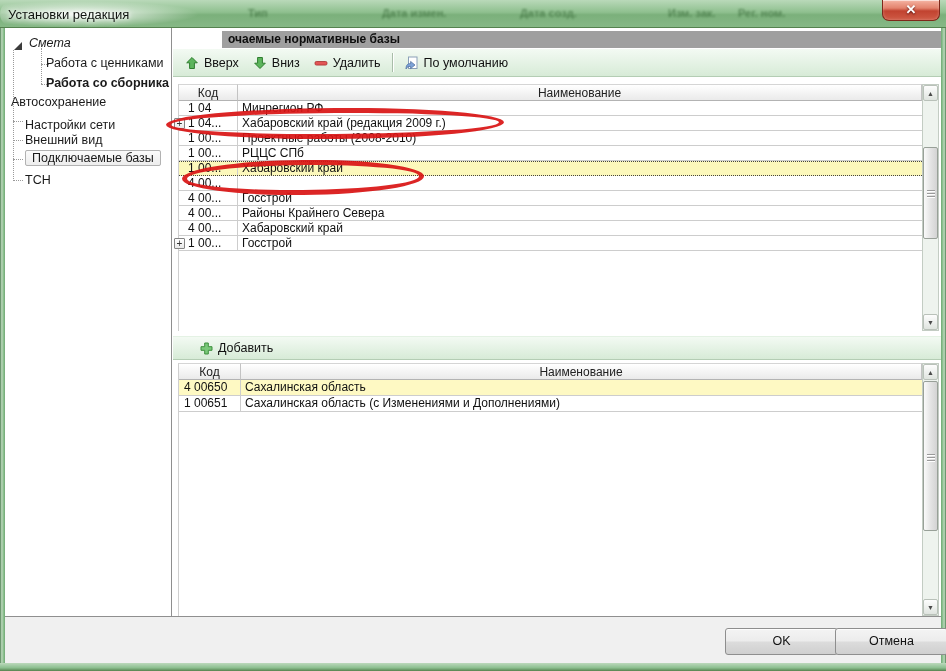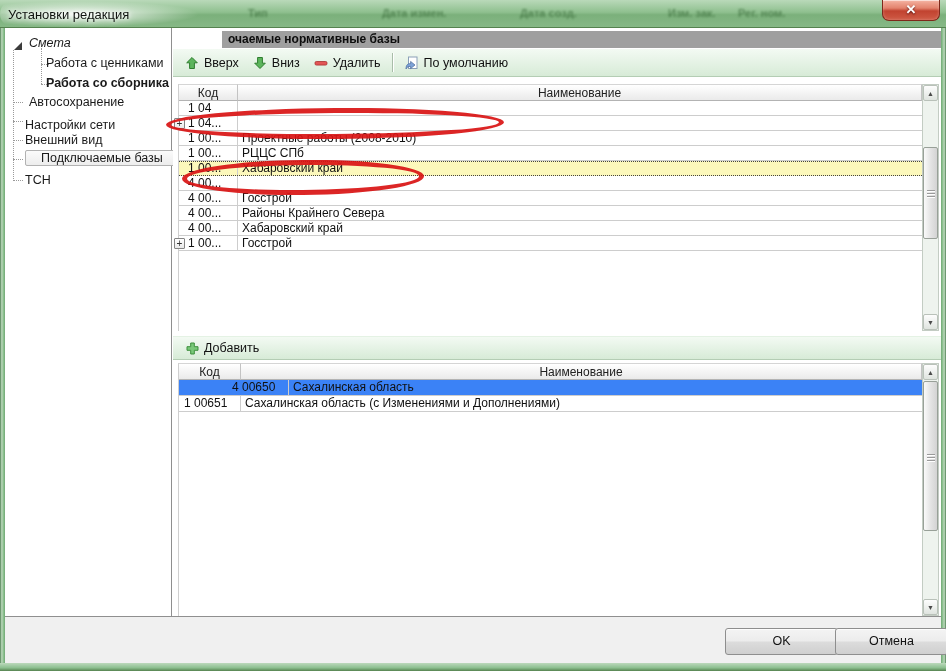--- a/index.html
+++ b/index.html
@@ -45,21 +45,21 @@
     position:absolute;left:0;top:663px;width:946px;height:8px;
     background:linear-gradient(#bcd9bc,#8cbf8f 60%,#55824f);
   }
   
   .tree-panel{
     position:absolute;left:5px;top:28px;width:167px;height:588px;background:#fff;
     border-right:1px solid #8f8f8f;font-size:12.5px;color:#1a1a1a;
   }
   .tree-item{position:absolute;white-space:nowrap;cursor:default;}
   .tree-item.selected .lbl{
-    border:1px solid #b2b2b2;border-radius:2px;padding:0 15px;
+    border:1px solid #b2b2b2;border-radius:2px;padding:0 6px;
     background:linear-gradient(#fbfbfb,#ededed);
   }
   .tree-tri{position:absolute;}
   .tline{position:absolute;}
   .tline.v{border-left:1px dotted #9a9a9a;width:0;}
   .tline.h{border-top:1px dotted #9a9a9a;height:0;}
   
   .main-bg{position:absolute;left:173px;top:28px;width:768px;height:588px;background:#fff;}
   .section-band{
     position:absolute;left:222px;top:31px;width:719px;height:17px;background:#9f9f9f;
@@ -68,42 +68,42 @@
   .toolbar{
     position:absolute;left:173px;top:49px;width:768px;height:28px;
     background:linear-gradient(#f3faf3,#d7ebd7);border-bottom:1px solid #b4cdb4;
     display:flex;align-items:center;padding-left:5px;font-size:12.5px;color:#111;
   }
   .tb-btn{display:inline-flex;align-items:center;gap:5px;padding:3px 7px;border-radius:2px;cursor:pointer;}
   .tb-sep{width:1px;height:19px;background:#a9bda9;margin:0 4px;box-shadow:1px 0 0 #fff;}
   .addbar{
     position:absolute;left:173px;top:336px;width:768px;height:24px;
     background:linear-gradient(#f3faf3,#d7ebd7);border-bottom:1px solid #b4cdb4;border-top:1px solid #e4f2e4;
-    display:flex;align-items:center;padding-left:6px;font-size:12.5px;color:#111;
+    display:flex;align-items:center;padding-left:20px;font-size:12.5px;color:#111;
   }
   
   .tbl{position:absolute;background:#fff;font-size:12px;color:#111;}
   .tbl1{left:178px;top:84px;width:744px;height:247px;border-left:1px solid #cfcfcf;}
   .tbl2{left:178px;top:363px;width:744px;height:253px;border-left:1px solid #cfcfcf;}
   .thead{display:flex;height:17px;}
   .th{
     background:linear-gradient(#ffffff,#eaeaea);border-right:1px solid #c3c3c3;
     border-bottom:1px solid #b3b3b3;border-top:1px solid #d5d5d5;
     font-size:12px;text-align:center;line-height:16px;color:#222;
   }
   .th.code{width:59px;}
   .tbl2 .th.code{width:62px;}
   .th.name{flex:1;}
   .row{display:flex;height:15px;border-bottom:1px solid #cdcdcd;line-height:14px;white-space:nowrap;cursor:default;}
   .tbl2 .row{height:16px;line-height:15px;}
   .cell-code{position:relative;width:59px;padding-left:9px;border-right:1px solid #cdcdcd;overflow:visible;}
   .tbl2 .cell-code{width:62px;padding-left:5px;}
   .cell-name{flex:1;padding-left:4px;overflow:hidden;}
   .row.sel-dotted{background:#fcf8bb;border-top:1px dotted #444;border-bottom:1px dotted #444;height:15px;line-height:13px;}
-  .row.sel-plain{background:#3b82f6;padding-left:48px;}
+  .row.sel-plain{background:#fef9c3;}
   .expander{
     position:absolute;left:-5px;top:2px;width:11px;height:11px;background:linear-gradient(#fff,#e9e9e9);
     border:1px solid #848484;border-radius:1px;font-size:10px;line-height:9px;text-align:center;color:#333;cursor:pointer;
   }
   
   .sbar{position:absolute;width:17px;background:#eef3ee;border:1px solid #c3ccc3;}
   .sbar1{left:922px;top:84px;height:247px;}
   .sbar2{left:922px;top:363px;height:253px;}
   .sb-btn{
     position:absolute;left:0;width:15px;height:16px;text-align:center;font-size:7px;line-height:16px;color:#4a4a4a;
@@ -163,21 +163,21 @@
     <div class="tline h" style="left:8px;top:131px;width:10px"></div>
     <div class="tline h" style="left:8px;top:152px;width:10px"></div>
     <div class="tline v" style="left:36px;top:20px;height:36px"></div>
     <div class="tline h" style="left:36px;top:36px;width:8px"></div>
     <div class="tline h" style="left:36px;top:56px;width:8px"></div>
   <div class="tree-item" style="top: 8px; left: 24px; font-style: italic;"><span class="tree-tri" style="left: -15px; top: 4px;"><svg width="9" height="10" viewBox="0 0 9 10">
             <polygon points="8,1 8,9 0,9" fill="#3c3c3c"></polygon>
           </svg></span><span class="lbl">Смета</span></div>
       <div class="tree-item" style="top: 28px; left: 41px;"><span class="lbl">Работа с ценниками</span></div>
       <div class="tree-item" style="top: 48px; left: 41px; font-weight: bold;"><span class="lbl">Работа со сборника</span></div>
-      <div class="tree-item" style="top: 67px; left: 24px; text-align: right;"><span class="lbl">Автосохранение</span></div>
+      <div class="tree-item" style="top: 67px; left: 6px; text-align: right;"><span class="lbl">Автосохранение</span></div>
       <div class="tree-item" style="top: 90px; left: 20px;"><span class="lbl">Настройки сети</span></div>
       <div class="tree-item" style="top: 105px; left: 20px;"><span class="lbl">Внешний вид</span></div>
       <div class="tree-item selected" style="top: 123px; left: 20px;"><span class="lbl">Подключаемые базы</span></div>
       <div class="tree-item" style="top: 145px; left: 20px;"><span class="lbl">ТСН</span></div>
     </div>
 
   <div class="main-bg"></div>
   <div class="section-band">
     <span>очаемые нормативные базы</span>
   </div>
@@ -212,23 +212,25 @@
   </div>
 
   <div class="tbl tbl1">
     <div class="thead">
       <div class="th code">Код</div>
       <div class="th name">Наименование</div>
     </div>
     <div id="tbl1Rows">
         <div class="row">
           <span class="cell-code">1 04</span>
+          <span class="cell-name">Минрегион РФ</span>
         </div>
         <div class="row">
           <span class="cell-code"><span class="expander">+</span>1 04...</span>
+          <span class="cell-name">Хабаровский край (редакция 2009 г.)</span>
         </div>
         <div class="row">
           <span class="cell-code">1 00...</span>
           <span class="cell-name">Проектные работы (2008-2010)</span>
         </div>
         <div class="row">
           <span class="cell-code">1 00...</span>
           <span class="cell-name">РЦЦС СПб</span>
         </div>
         <div class="row sel-dotted">

